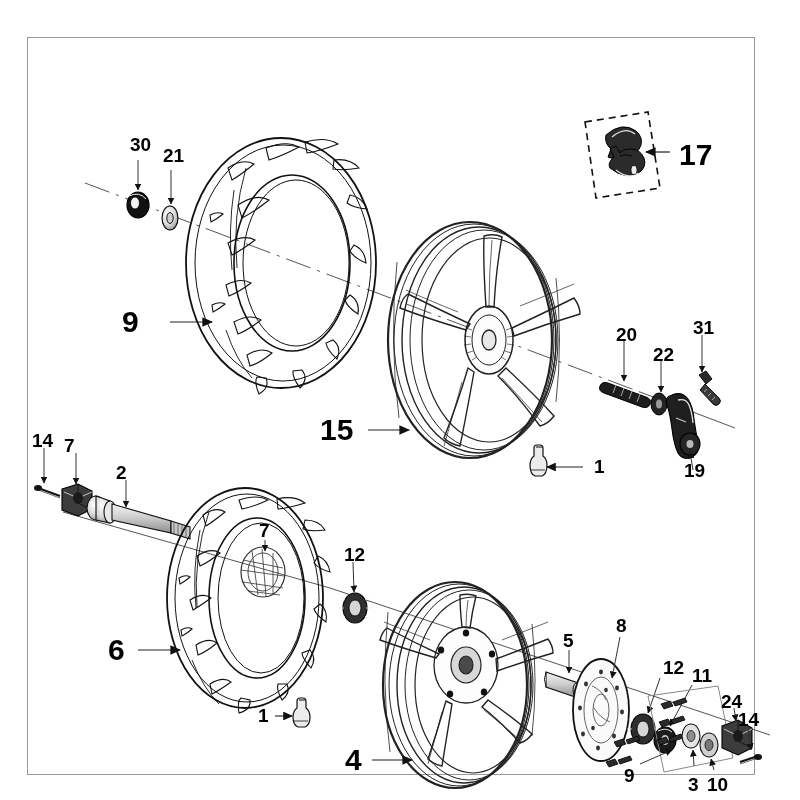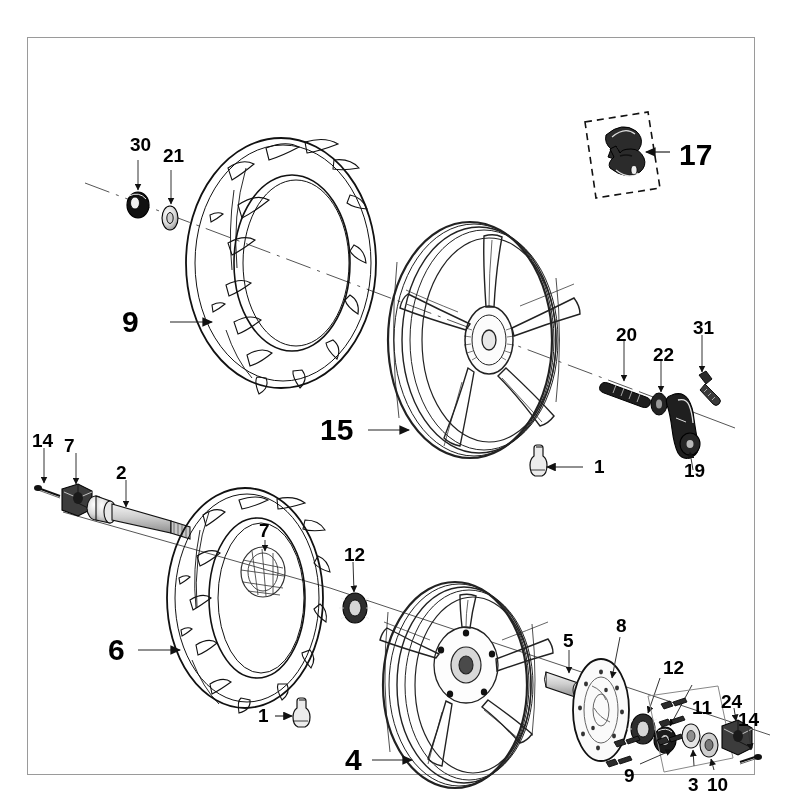--- a/index.html
+++ b/index.html
@@ -461,20 +461,20 @@
   <div class="callout small" style="left:64px;   top:436px;">7</div>
   <div class="callout small" style="left:116px;  top:463px;">2</div>
   <div class="callout small" style="left:259px;  top:521px;">7</div>
   <div class="callout small" style="left:344px;  top:545px;">12</div>
   <div class="callout big" style="left:108px;  top:635px;">6</div>
   <div class="callout small" style="left:258px;  top:706px;">1</div>
   <div class="callout big" style="left:345px;  top:745px;">4</div>
   <div class="callout small" style="left:563px;  top:631px;">5</div>
   <div class="callout small" style="left:616px;  top:616px;">8</div>
   <div class="callout small" style="left:663px;  top:658px;">12</div>
-  <div class="callout small" style="left:692px;  top:666px;margin-top:32px;">11</div>
+  <div class="callout small" style="left:692px;  top:666px;">11</div>
   <div class="callout small" style="left:721px;  top:692px;">24</div>
   <div class="callout small" style="left:738px;  top:710px;">14</div>
   <div class="callout small" style="left:624px;  top:766px;">9</div>
   <div class="callout small" style="left:688px;  top:775px;">3</div>
   <div class="callout small" style="left:707px;  top:775px;">10</div>
 
 </div>
 
 </body></html>

